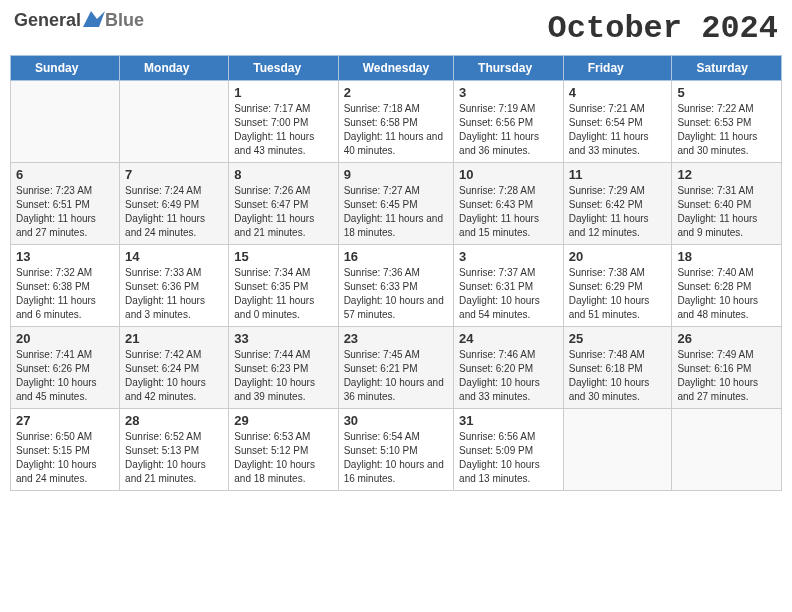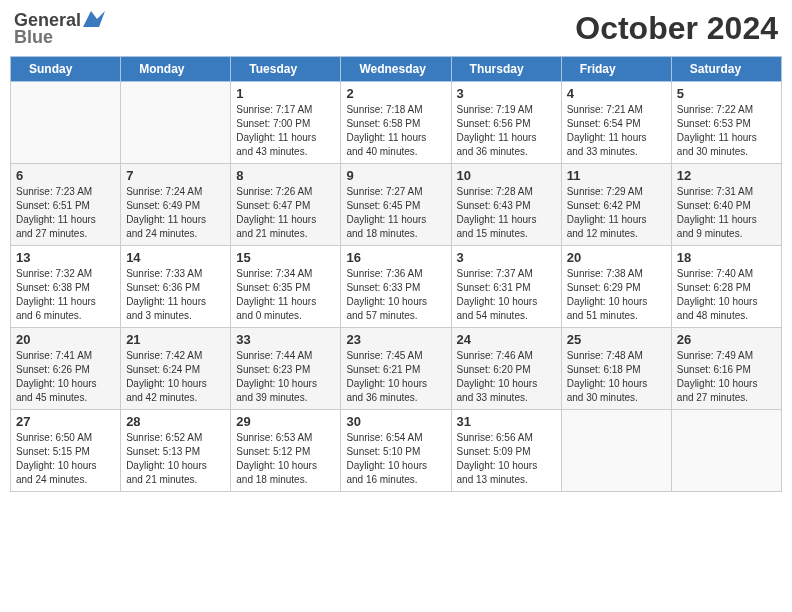--- a/index.html
+++ b/index.html
@@ -12,49 +12,50 @@
     }
     .header {
       display: flex;
       justify-content: space-between;
       align-items: flex-start;
       margin-bottom: 8px;
       padding: 0 4px;
     }
     .logo {
       display: flex;
-      flex-direction: column;
-      align-items: flex-start;
+      flex-direction: row;
+      align-items: flex-end;
     }
     .logo-row {
       display: flex;
       align-items: center;
     }
     .title-block {
       text-align: center;
+      font-family: Liberation Mono, monospace;
     }
     .month-title {
       font-size: 32px;
       font-weight: bold;
       color: #333;
     }
     .subtitle {
       font-size: 14px;
       color: #555;
     }
     .calendar {
       width: 100%;
       border-collapse: collapse;
       font-size: 10.5px;
     }
     .calendar th {
       background-color: #3a7abf;
       color: #fff;
       text-align: left;
-      padding: 5px 18px;
+      padding: 5px 24px;
       font-size: 12px;
       font-weight: bold;
       border: 1px solid #aac4e0;
     }
     .calendar td {
       vertical-align: top;
       border: 1px solid #ccc;
       padding: 4px 5px;
       width: 110px;
       min-height: 80px;

